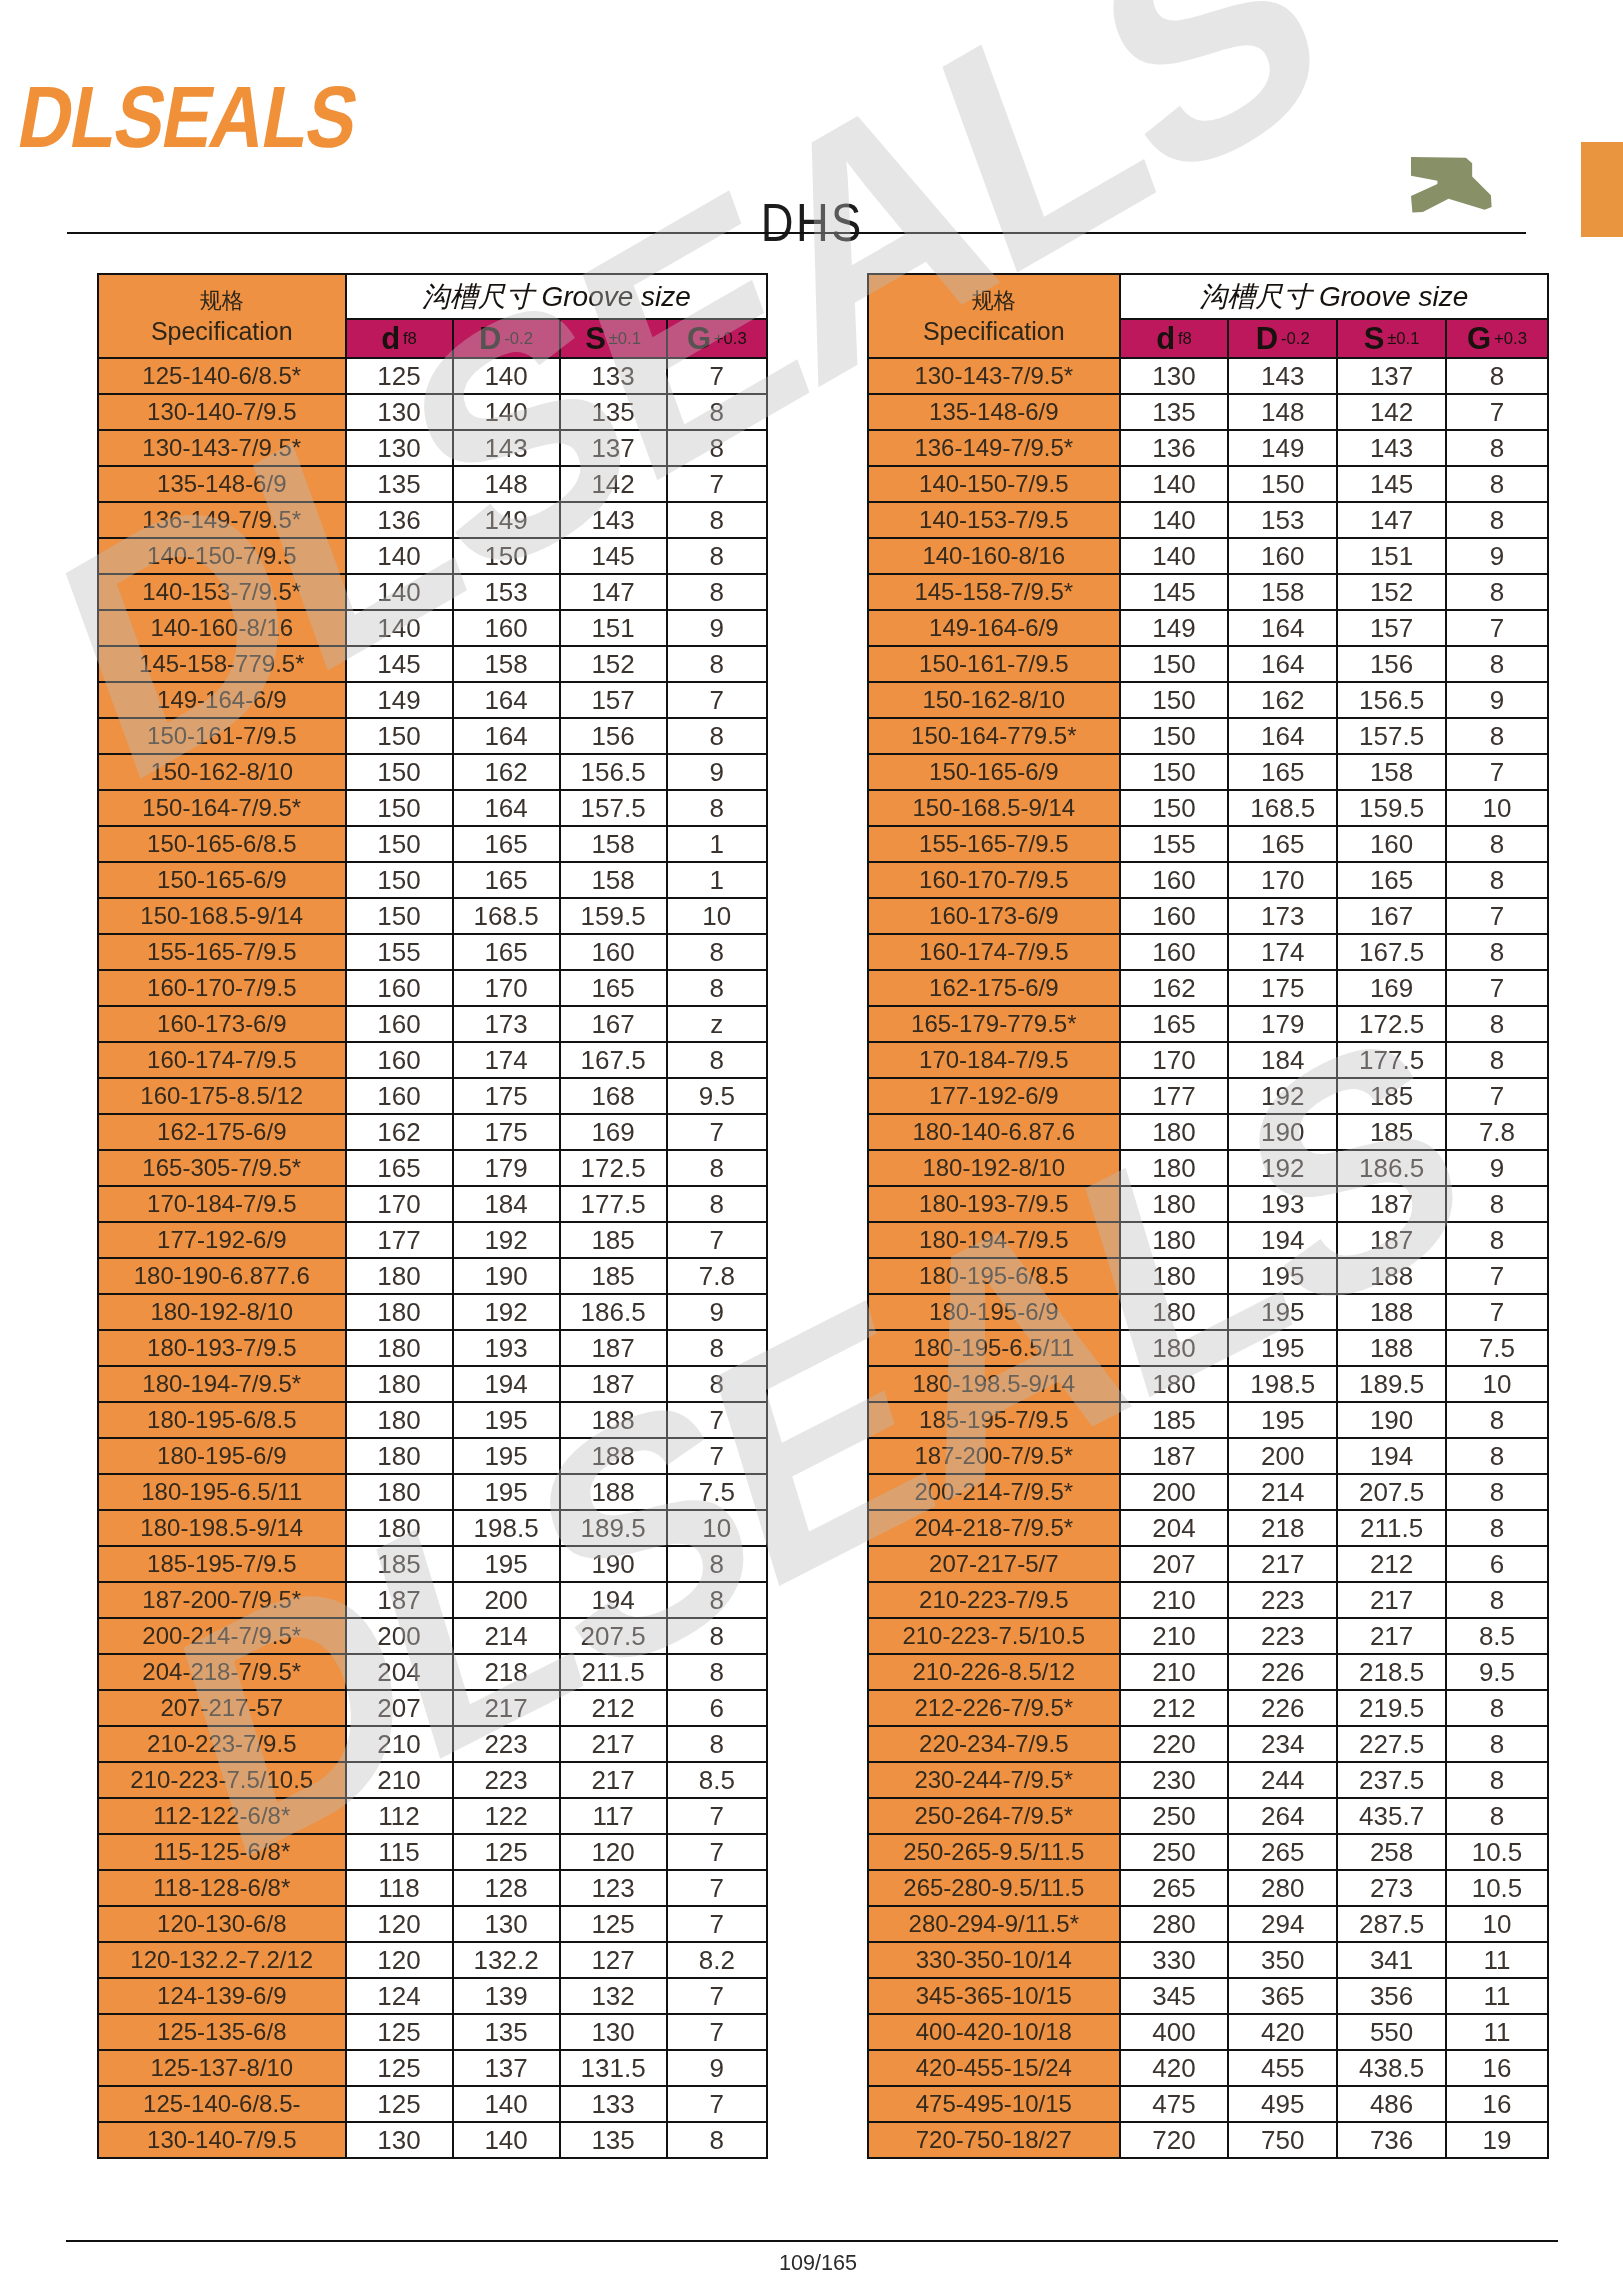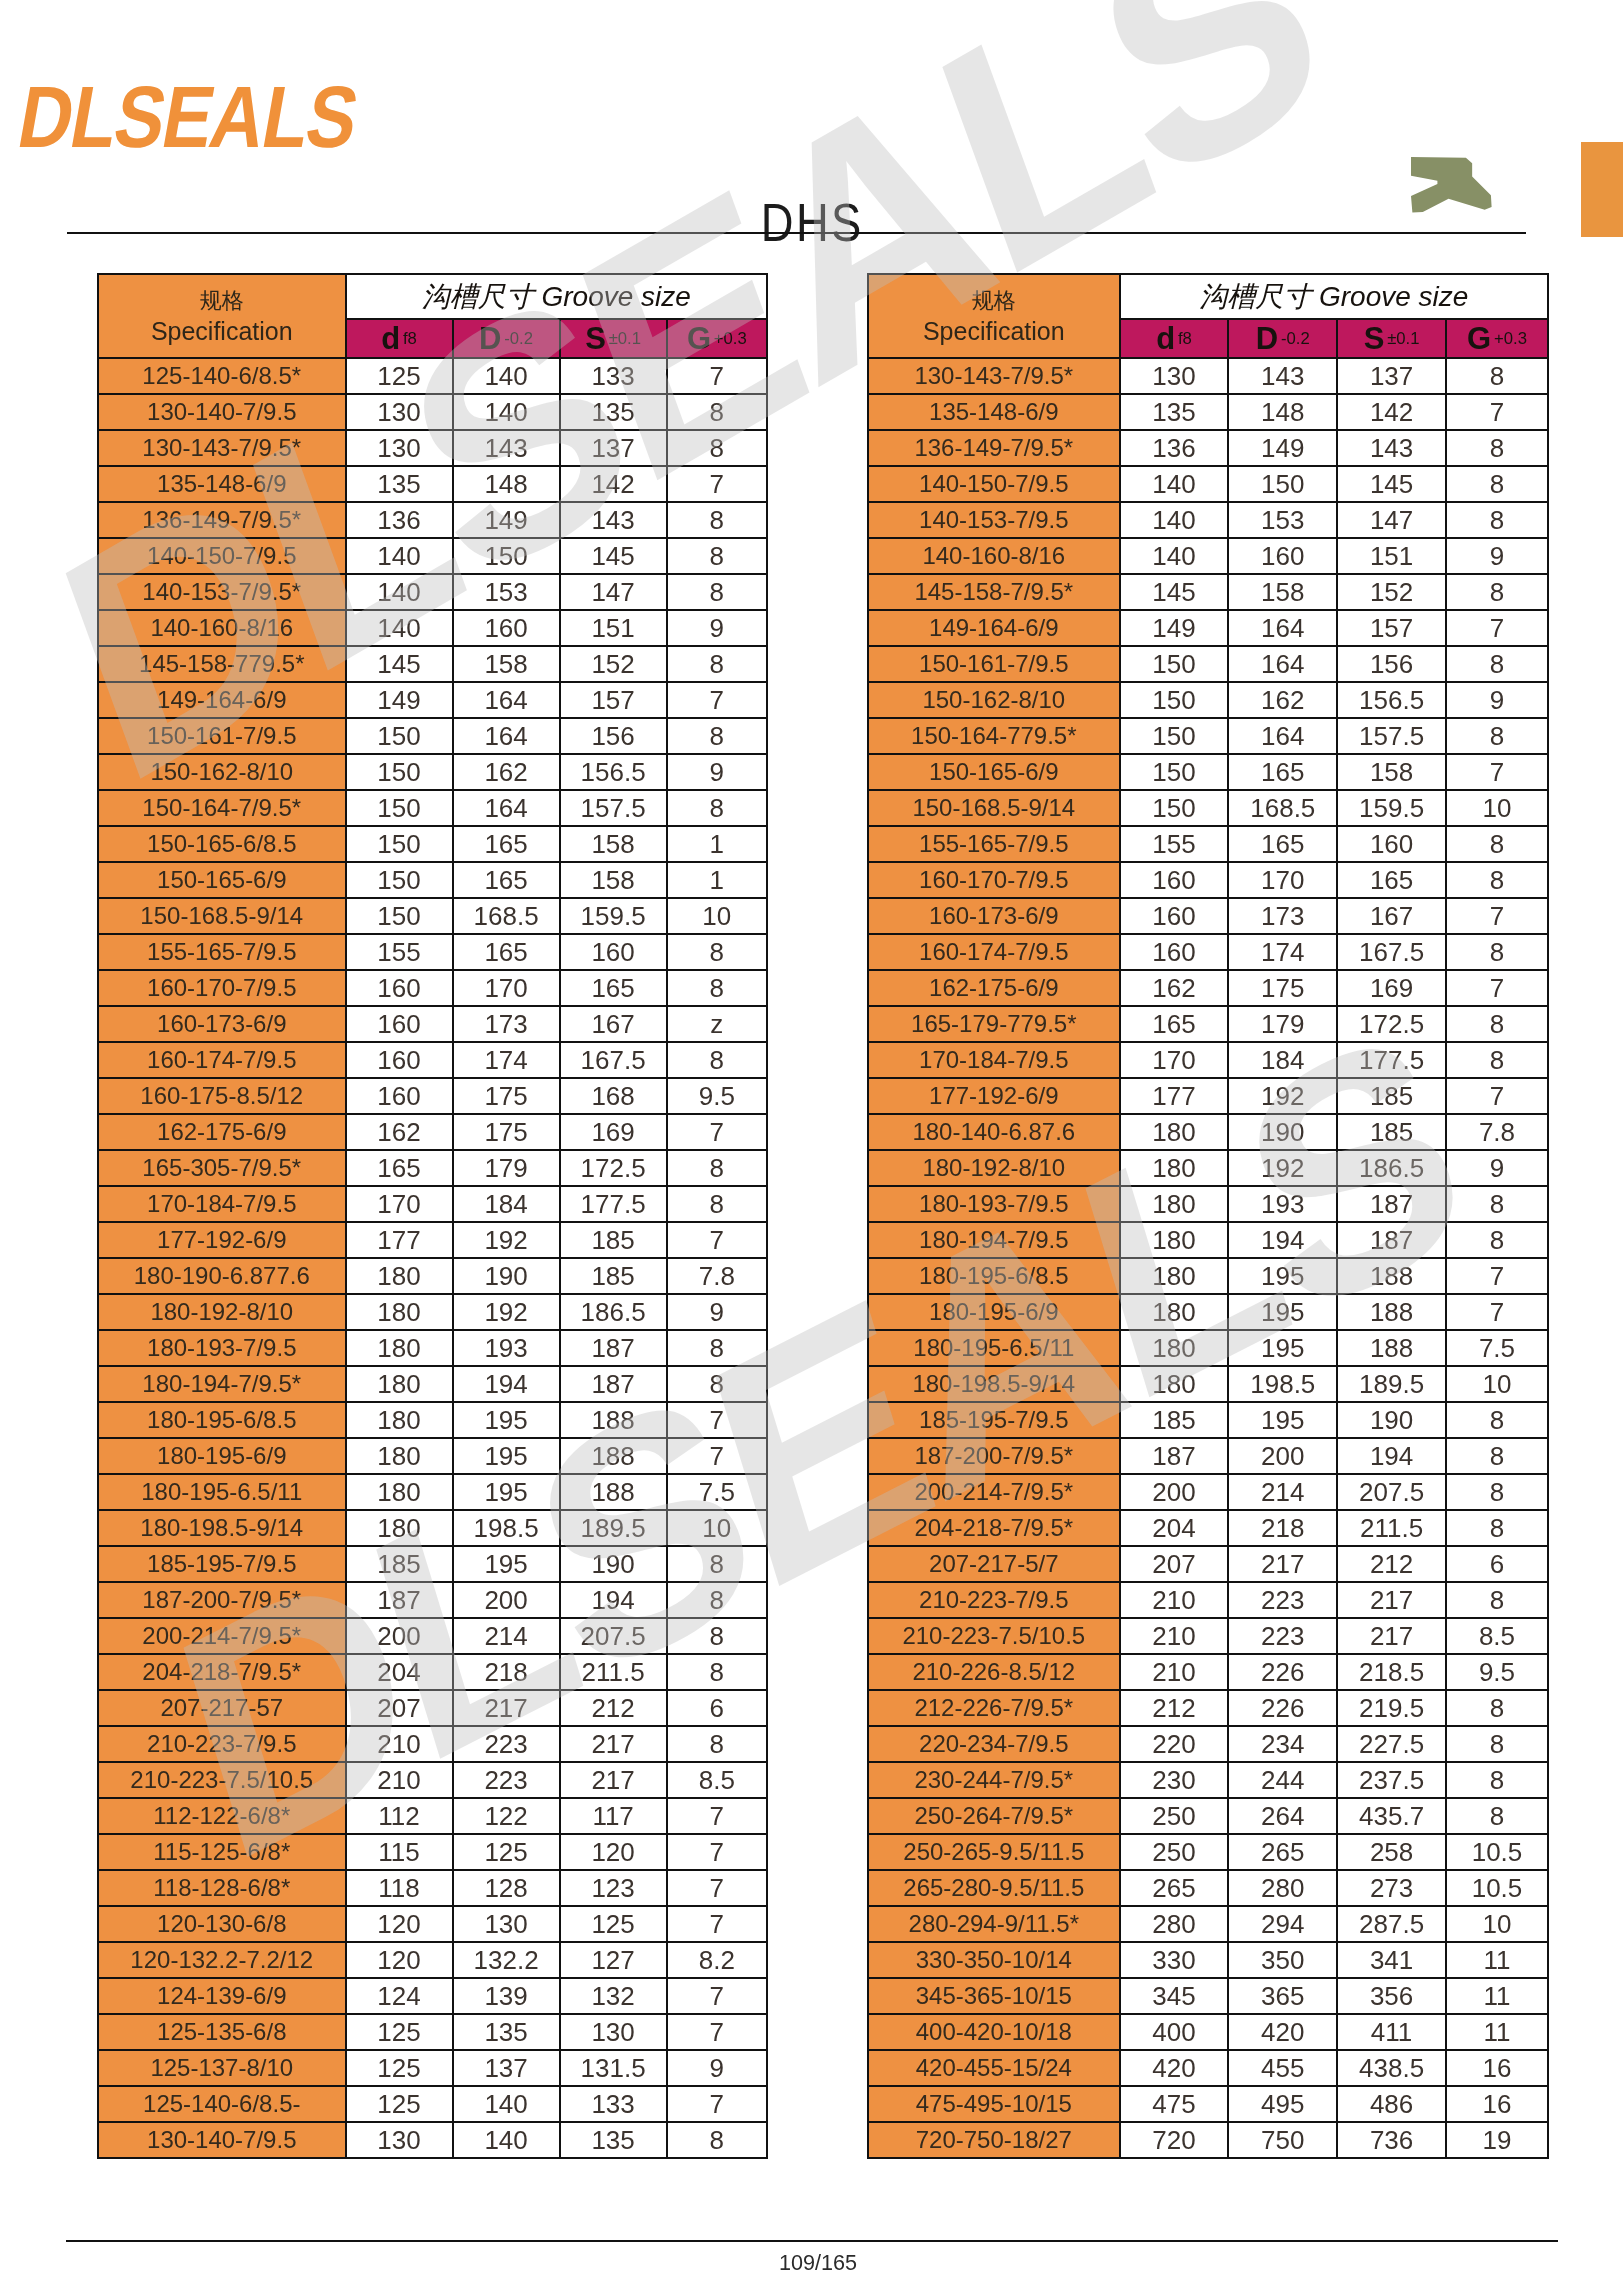--- a/index.html
+++ b/index.html
@@ -800,21 +800,21 @@
             <td class="spec">345-365-10/15</td>
             <td class="val">345</td>
             <td class="val">365</td>
             <td class="val">356</td>
             <td class="val">11</td>
           </tr>
           <tr>
             <td class="spec">400-420-10/18</td>
             <td class="val">400</td>
             <td class="val">420</td>
-            <td class="val">411</td>
+            <td class="val">550</td>
             <td class="val">11</td>
           </tr>
           <tr>
             <td class="spec">420-455-15/24</td>
             <td class="val">420</td>
             <td class="val">455</td>
             <td class="val">438.5</td>
             <td class="val">16</td>
           </tr>
           <tr>

